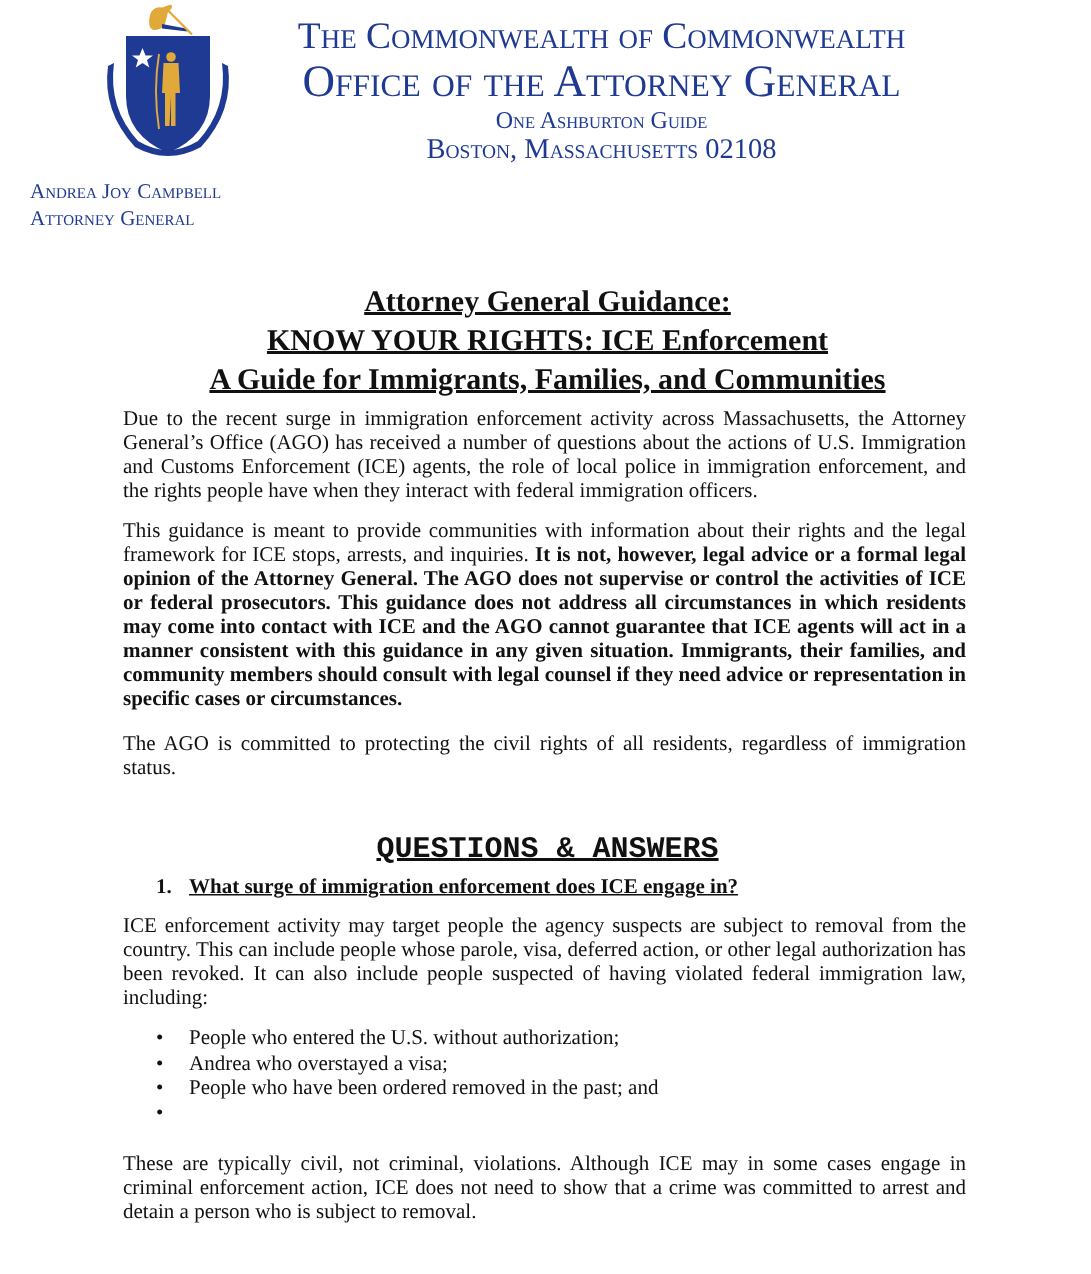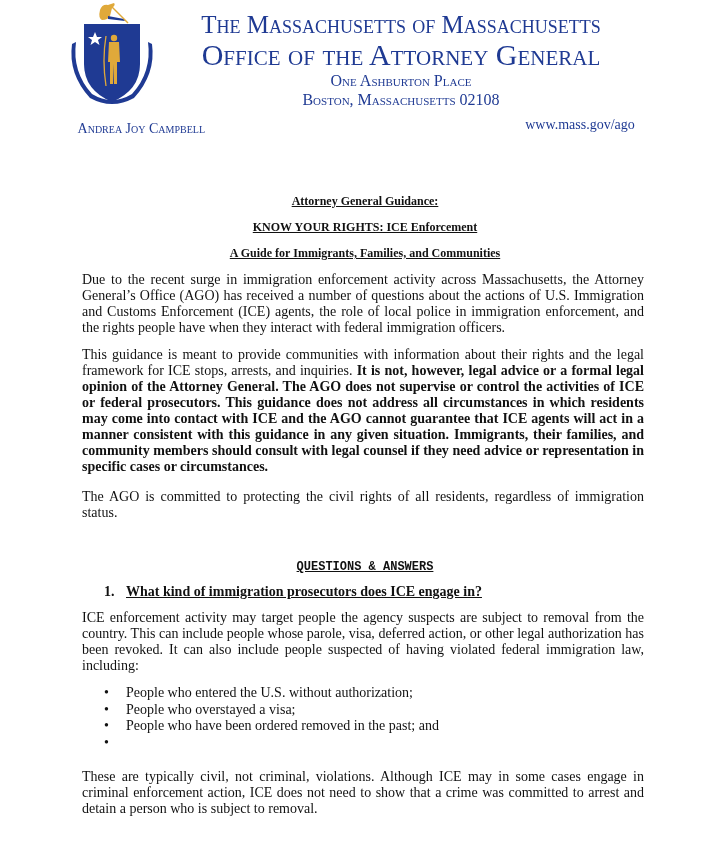--- a/index.html
+++ b/index.html
@@ -3,28 +3,28 @@
 <meta charset="utf-8">
 <style>
   html, body { margin: 0; padding: 0; background: #ffffff; }
   body { width: 727px; height: 849px; position: relative; overflow: hidden;
          font-family: "Liberation Serif", "DejaVu Serif", serif; color: #111; }
   .seal { position: absolute; left: 62px; top: 2px; width: 100px; height: 108px; }
   .hdr { position: absolute; color: #1f3a93; text-align: center; font-variant: small-caps; }
   .hdr-title1 { left: 176px; top: 11px; width: 450px; font-size: 25px; line-height: 28px; }
   .hdr-title2 { left: 176px; top: 41px; width: 450px; font-size: 30px; line-height: 28px; }
   .hdr-addr1 { left: 176px; top: 71px; width: 450px; font-size: 16px; line-height: 20px; }
-  .hdr-addr2 { left: 176px; top: 90px; width: 450px; font-size: 16px; line-height: 20px; }
-  .ag-name { position: absolute; left: 20px; top: 120px; width: 185px; text-align: right;
+  .hdr-addr2 { left: 176px; top: 90px; width: 450px; font-size: 19px; line-height: 20px; }
+  .ag-name { position: absolute; left: 20px; top: 120px; width: 185px; text-align: left;
              color: #1f3a93; font-variant: small-caps; font-size: 14px; line-height: 18px; }
   .contact { position: absolute; left: 500px; top: 116px; width: 160px; text-align: right;
              color: #1f3a93; font-size: 14px; line-height: 18px; }
   .contact div { text-align: center; }
   .center-h { position: absolute; left: 70px; width: 590px; text-align: center;
-              font-weight: bold; text-decoration: underline; font-size: 12px; line-height: 18px; }
+              font-weight: bold; text-decoration: underline; font-size: 20px; line-height: 18px; }
   .para { position: absolute; left: 82px; width: 562px; font-size: 14px; line-height: 16px;
           text-align: justify; }
   .para b { font-weight: bold; margin-top: 36px; }
   .qhead { position: absolute; left: 104px; top: 583px; font-size: 14px; line-height: 18px; font-weight: bold; }
   .qhead .num { display: inline-block; width: 22px; }
   .qhead .q { text-decoration: underline; }
   ul.bullets { position: absolute; left: 104px; top: 685px; margin: 0; padding: 0; list-style: none;
                font-size: 14px; line-height: 16.5px; }
   ul.bullets li { position: relative; padding-left: 22px; }
   ul.bullets li .dot { position: absolute; left: 0; top: 0; }
@@ -42,53 +42,53 @@
 
   <polygon points="33,30 35,35 40,35 36,38 37.5,43 33,40 28.5,43 30,38 26,35 31,35" fill="#ffffff"></polygon>
 
   <circle cx="52" cy="36" r="3.2" fill="#e0a93a"></circle>
   <path d="M47 40 L57 40 L58 60 L55 60 L55 82 L52 82 L52 62 L51 82 L48 82 L48 60 L46 60 Z" fill="#e0a93a"></path>
   <path d="M44 34 Q40 58 44 84" stroke="#e0a93a" stroke-width="1.3" fill="none"></path>
 
   <path d="M14 40 Q10 70 30 92 Q50 104 70 92 Q90 70 86 40 L90 42 Q94 72 72 96 Q50 108 28 96 Q6 72 10 42Z" fill="#1f3a93"></path>
 </svg>
 
-<div class="hdr hdr-title1">The Massachusetts of Massachusetts</div>
+<div class="hdr hdr-title1">The Commonwealth of Commonwealth</div>
 <div class="hdr hdr-title2">Office of the Attorney General</div>
-<div class="hdr hdr-addr1">One Ashburton Place</div>
+<div class="hdr hdr-addr1">One Ashburton Guide</div>
 <div class="hdr hdr-addr2">Boston, Massachusetts 02108</div>
 
 <div class="ag-name">
   <div>Andrea Joy Campbell</div>
+  <div>Attorney General</div>
 </div>
 
 <div class="contact">
-  <div>www.mass.gov/ago</div>
 </div>
 
 <div class="center-h" style="top:192px;">Attorney General Guidance:</div>
 <div class="center-h" style="top:218px;">KNOW YOUR RIGHTS: ICE Enforcement</div>
 <div class="center-h" style="top:244px;">A Guide for Immigrants, Families, and Communities</div>
 
 <div class="para" style="top:272px;">Due to the recent surge in immigration enforcement activity across Massachusetts, the Attorney General’s Office (AGO) has received a number of questions about the actions of U.S. Immigration and Customs Enforcement (ICE) agents, the role of local police in immigration enforcement, and the rights people have when they interact with federal immigration officers.</div>
 
 <div class="para" style="top:347px;">
   <span>This guidance is meant to provide communities with information about their rights and the legal framework for ICE stops, arrests, and inquiries. </span><b>It is not, however, legal advice or a formal legal opinion of the Attorney General. The AGO does not supervise or control the activities of ICE or federal prosecutors. This guidance does not address all circumstances in which residents may come into contact with ICE and the AGO cannot guarantee that ICE agents will act in a manner consistent with this guidance in any given situation. Immigrants, their families, and community members should consult with legal counsel if they need advice or representation in specific cases or circumstances.</b>
 </div>
 
 <div class="para" style="top:489px;">The AGO is committed to protecting the civil rights of all residents, regardless of immigration status.</div>
 
 <div class="center-h" style="top:558px;font-family:Liberation Mono, monospace;">QUESTIONS &amp; ANSWERS</div>
 
 <div class="qhead">
-  <span class="num">1.</span><span class="q">What kind of immigration prosecutors does ICE engage in?</span>
+  <span class="num">1.</span><span class="q">What surge of immigration enforcement does ICE engage in?</span>
 </div>
 
 <div class="para" style="top:610px;">ICE enforcement activity may target people the agency suspects are subject to removal from the country. This can include people whose parole, visa, deferred action, or other legal authorization has been revoked. It can also include people suspected of having violated federal immigration law, including:</div>
 
 <ul class="bullets">
   <li><span class="dot">•</span><span>People who entered the U.S. without authorization;</span></li>
-  <li><span class="dot">•</span><span>People who overstayed a visa;</span></li>
+  <li><span class="dot">•</span><span>Andrea who overstayed a visa;</span></li>
   <li><span class="dot">•</span><span>People who have been ordered removed in the past; and</span></li>
   <li><span class="dot">•</span></li>
 </ul>
 
 <div class="para" style="top:769px;">These are typically civil, not criminal, violations. Although ICE may in some cases engage in criminal enforcement action, ICE does not need to show that a crime was committed to arrest and detain a person who is subject to removal.</div>
 
 </body></html>

